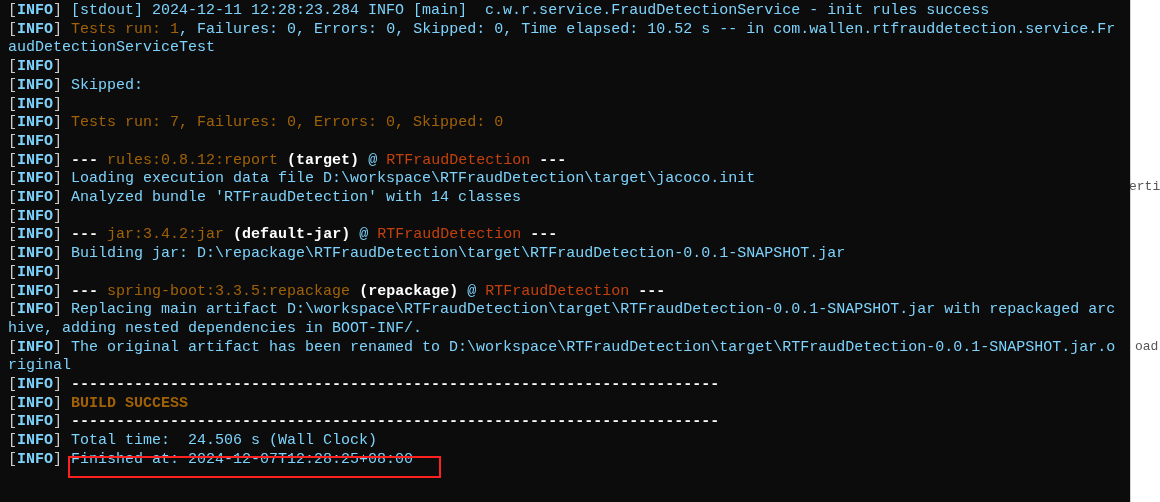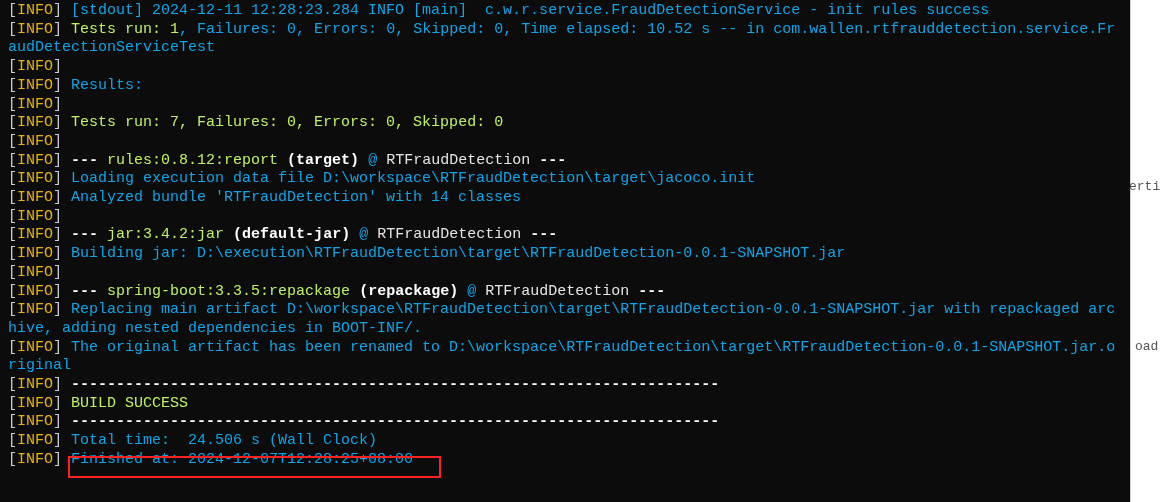--- a/index.html
+++ b/index.html
@@ -19,25 +19,25 @@
     top: 0;
     width: 1130px;
     height: 502px;
     background: #0c0c0c;
     color: #cccccc;
     padding: 2px 6px 0 8px;
     box-sizing: border-box;
     white-space: pre-wrap;
     word-break: break-all;
   }
-  .i { color: #eab308; }   
-  .g { color: #bef264; }   
-  .w { color: #0ea5e9; }   
+  .i { color: #7dd3fc; font-weight: bold; }   
+  .g { color: #a16207; }   
+  .w { color: #7dd3fc; }   
   .bw { color: #ffffff; font-weight: bold; } 
-  .c { color: #e5e5e5; margin-top: 32px; }   
+  .c { color: #c2410c; margin-top: 32px; }   
   .lk { color: #3b78e7; cursor: pointer; } 
 
   .bracket { color: #cccccc; }
 
   .highlight-box {
     position: absolute;
     border: 2px solid #ff2020;
     pointer-events: none;
     box-sizing: border-box;
   }
@@ -57,36 +57,36 @@
     font-size: 13px;
     color: #555;
   }
 </style>
 </head>
 <body>
 
 <div class="console"><span class="bracket">[</span><span class="i">INFO</span><span class="bracket">]</span><span class="w"> [stdout] 2024-12-11 12:28:23.284 INFO [main]  c.w.r.service.FraudDetectionService - init rules success</span>
 <span class="bracket">[</span><span class="i">INFO</span><span class="bracket">]</span><span> </span><span class="g">Tests run: 1</span><span class="w">, Failures: 0, Errors: 0, Skipped: 0, Time elapsed: 10.52 s -- in com.wallen.rtfrauddetection.service.FraudDetectionServiceTest</span>
 <span class="bracket">[</span><span class="i">INFO</span><span class="bracket">]</span>
-<span class="bracket">[</span><span class="i">INFO</span><span class="bracket">]</span><span class="w"> Results:</span>
+<span class="bracket">[</span><span class="i">INFO</span><span class="bracket">]</span><span class="w"> Skipped:</span>
 <span class="bracket">[</span><span class="i">INFO</span><span class="bracket">]</span>
 <span class="bracket">[</span><span class="i">INFO</span><span class="bracket">]</span><span> </span><span class="g">Tests run: 7, Failures: 0, Errors: 0, Skipped: 0</span>
 <span class="bracket">[</span><span class="i">INFO</span><span class="bracket">]</span>
 <span class="bracket">[</span><span class="i">INFO</span><span class="bracket">]</span><span> </span><span class="bw">--- </span><span class="g">rules:0.8.12:report</span><span class="bw"> (target)</span><span class="w"> @ </span><span class="c">RTFraudDetection</span><span class="bw"> ---</span>
 <span class="bracket">[</span><span class="i">INFO</span><span class="bracket">]</span><span class="w"> Loading execution data file D:\workspace\RTFraudDetection\target\jacoco.init</span>
 <span class="bracket">[</span><span class="i">INFO</span><span class="bracket">]</span><span class="w"> Analyzed bundle 'RTFraudDetection' with 14 classes</span>
 <span class="bracket">[</span><span class="i">INFO</span><span class="bracket">]</span>
 <span class="bracket">[</span><span class="i">INFO</span><span class="bracket">]</span><span> </span><span class="bw">--- </span><span class="g">jar:3.4.2:jar</span><span class="bw"> (default-jar)</span><span class="w"> @ </span><span class="c">RTFraudDetection</span><span class="bw"> ---</span>
-<span class="bracket">[</span><span class="i">INFO</span><span class="bracket">]</span><span class="w"> Building jar: D:\execution\RTFraudDetection\target\RTFraudDetection-0.0.1-SNAPSHOT.jar</span>
+<span class="bracket">[</span><span class="i">INFO</span><span class="bracket">]</span><span class="w"> Building jar: D:\repackage\RTFraudDetection\target\RTFraudDetection-0.0.1-SNAPSHOT.jar</span>
 <span class="bracket">[</span><span class="i">INFO</span><span class="bracket">]</span>
 <span class="bracket">[</span><span class="i">INFO</span><span class="bracket">]</span><span> </span><span class="bw">--- </span><span class="g">spring-boot:3.3.5:repackage</span><span class="bw"> (repackage)</span><span class="w"> @ </span><span class="c">RTFraudDetection</span><span class="bw"> ---</span>
 <span class="bracket">[</span><span class="i">INFO</span><span class="bracket">]</span><span class="w"> Replacing main artifact D:\workspace\RTFraudDetection\target\RTFraudDetection-0.0.1-SNAPSHOT.jar with repackaged archive, adding nested dependencies in BOOT-INF/.</span>
 <span class="bracket">[</span><span class="i">INFO</span><span class="bracket">]</span><span class="w"> The original artifact has been renamed to D:\workspace\RTFraudDetection\target\RTFraudDetection-0.0.1-SNAPSHOT.jar.original</span>
 <span class="bracket">[</span><span class="i">INFO</span><span class="bracket">]</span><span class="bw"> ------------------------------------------------------------------------</span>
-<span class="bracket">[</span><span class="i">INFO</span><span class="bracket">]</span><span> </span><span class="g" style="font-weight:normal">BUILD SUCCESS</span>
+<span class="bracket">[</span><span class="i">INFO</span><span class="bracket">]</span><span> </span><span class="g" style="font-weight:bold">BUILD SUCCESS</span>
 <span class="bracket">[</span><span class="i">INFO</span><span class="bracket">]</span><span class="bw"> ------------------------------------------------------------------------</span>
 <span class="bracket">[</span><span class="i">INFO</span><span class="bracket">]</span><span class="w"> Total time:  24.506 s (Wall Clock)</span>
 <span class="bracket">[</span><span class="i">INFO</span><span class="bracket">]</span><span class="w"> Finished at: 2024-12-07T12:28:25+08:00</span>
 </div>
 
 <div class="highlight-box" style="left:68px;top:456px;width:373px;height:22px;"></div>
 
 <div class="right-strip">
   <span class="right-frag" style="top:178px; left:-2px;">erties</span>
   <span class="lk right-frag" style="top:338px; left:4px;">oad</span>

